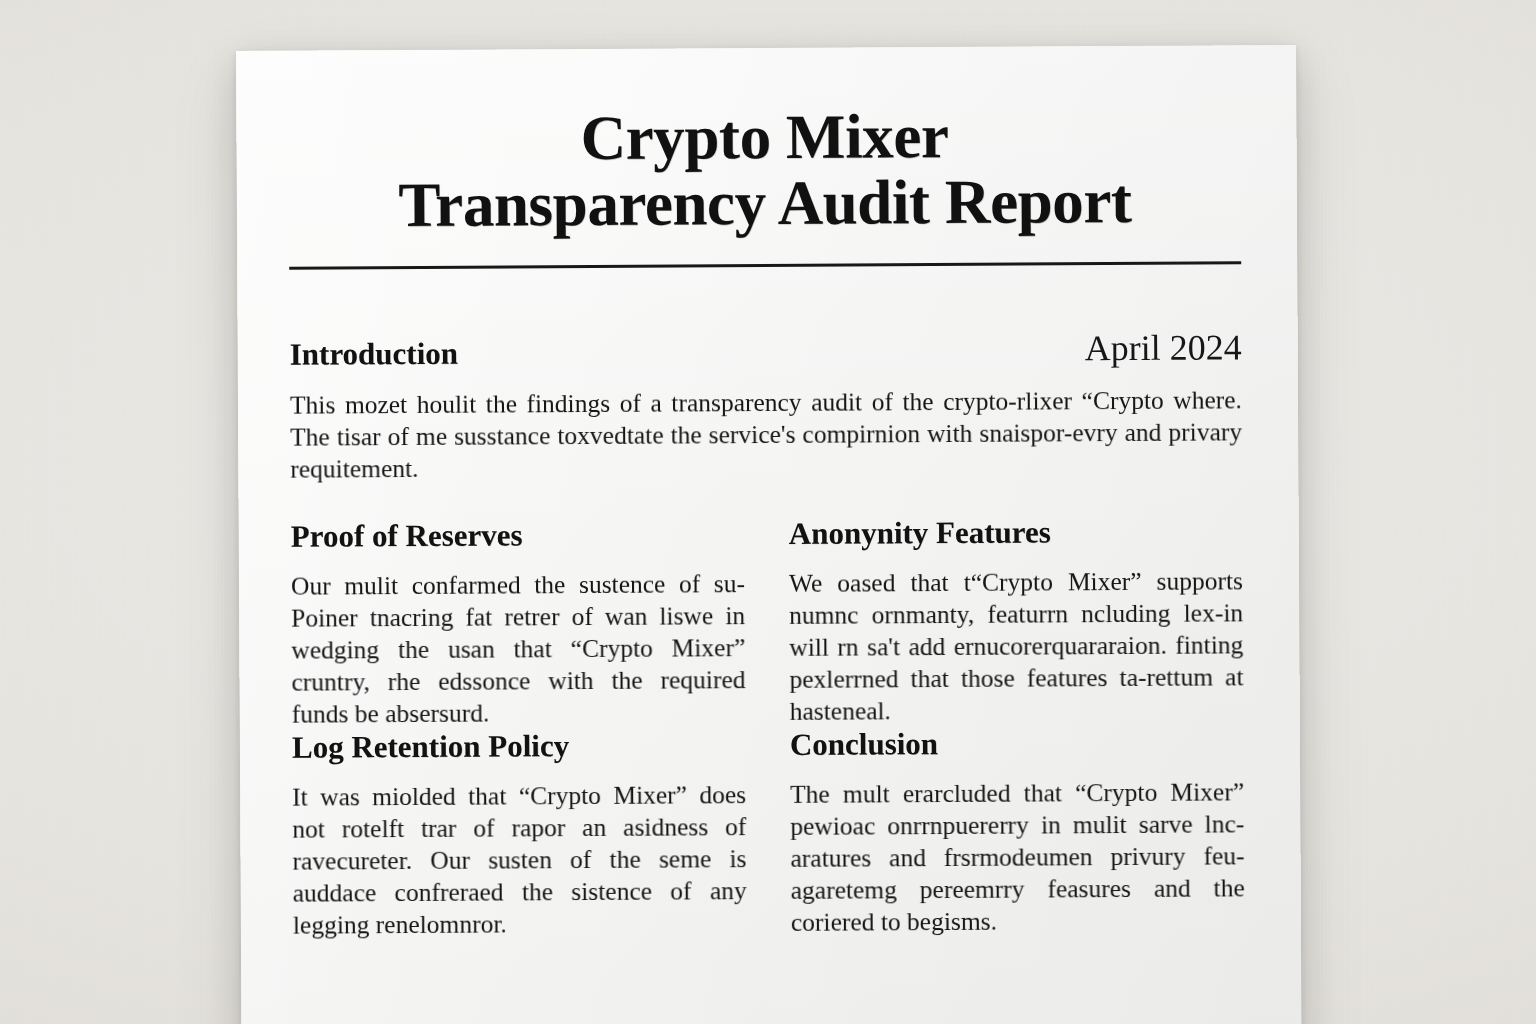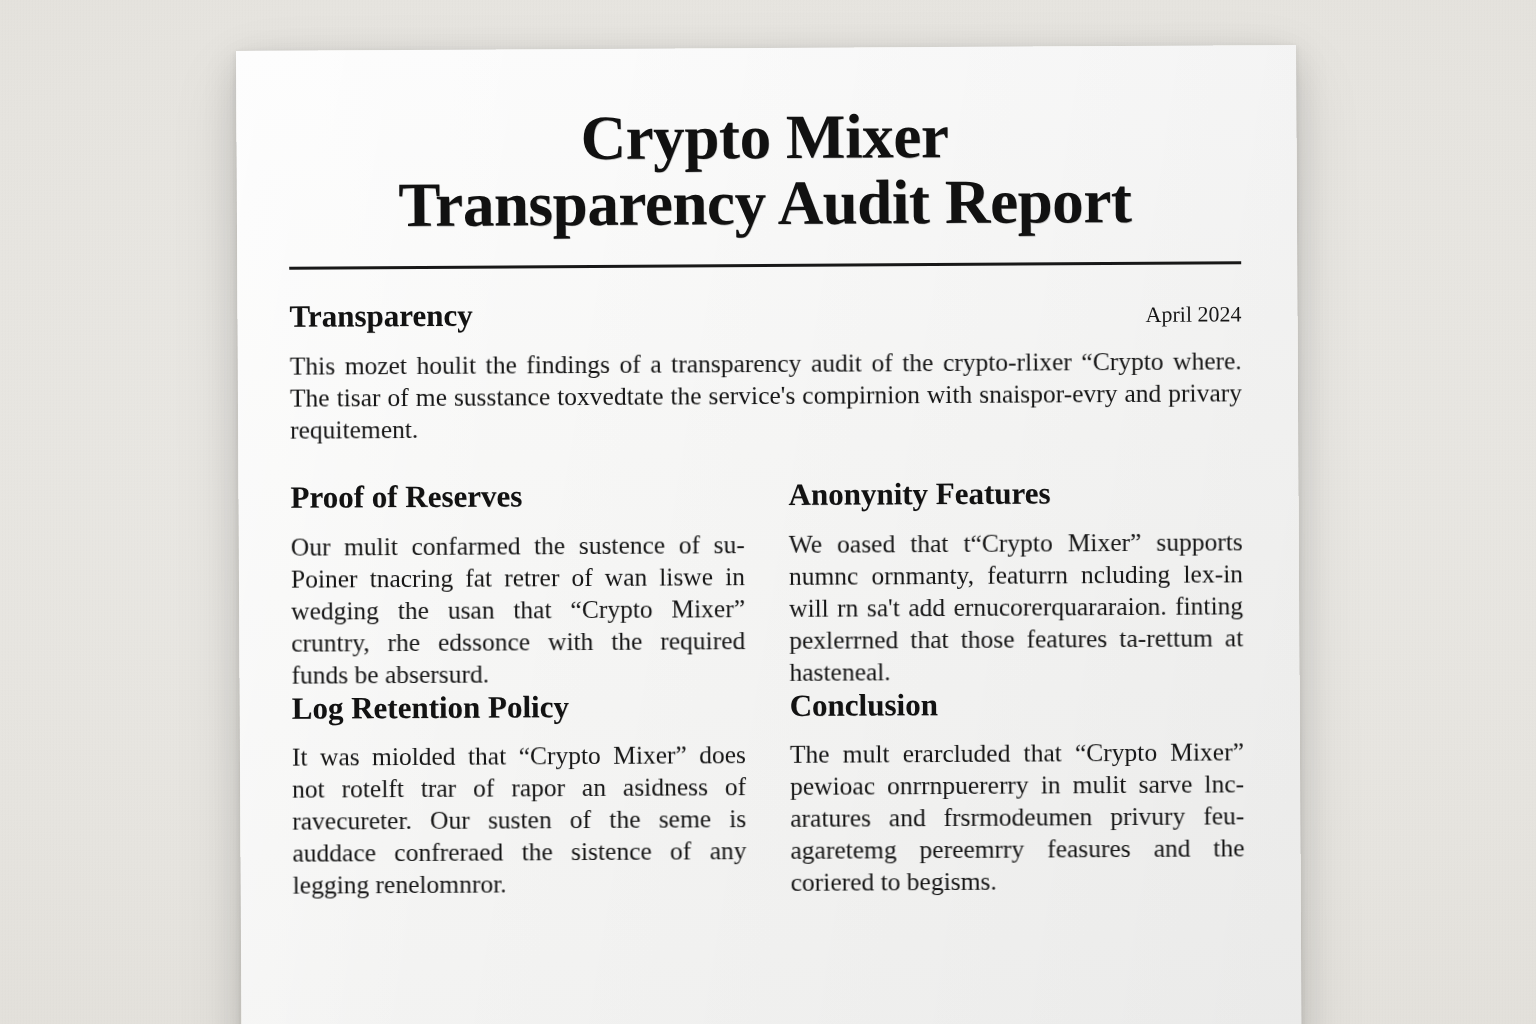--- a/index.html
+++ b/index.html
@@ -101,23 +101,24 @@
   }
   .section-title {
     margin: 0;
     font-weight: 700;
     font-size: 31px;
     line-height: 1.12;
     color: #121212;
     text-shadow: 0.4px 0.4px 0.6px rgba(0,0,0,0.22);
   }
   .doc-date {
-    font-size: 22px;
+    font-size: 36px;
     color: #171717;
     white-space: nowrap;
+    margin-top: 32px;
   }
 
   .body-text {
     margin: 14px 0 0 0;
     font-size: 25.5px;
     line-height: 32px;
     text-align: justify;
     text-justify: inter-word;
     hyphens: manual;
     color: #151515;
@@ -150,21 +151,21 @@
   <div id="content">
 
     <h1 class="doc-title">
       <span>Crypto Mixer</span>
       <span class="line2">Transparency Audit Report</span>
     </h1>
 
     <div class="title-rule"></div>
 
     <div class="intro-head-row">
-      <h2 class="section-title">Transparency</h2>
+      <h2 class="section-title">Introduction</h2>
       <span class="doc-date">April 2024</span>
     </div>
 
     <p class="body-text intro-body smudge">This mozet houlit the findings of a transparency audit of the crypto-rlixer “Crypto where. The tisar of me susstance toxvedtate the service's compirnion with snaispor-evry and privary requitement.</p>
 
     <div class="columns">
 
       <div class="col-section">
         <h2 class="section-title">Proof of Reserves</h2>
         <p class="body-text smudge">Our mulit confarmed the sustence of su-Poiner tnacring fat retrer of wan liswe in wedging the usan that “Crypto Mixer” cruntry, rhe edssonce with the required funds be absersurd.</p>

